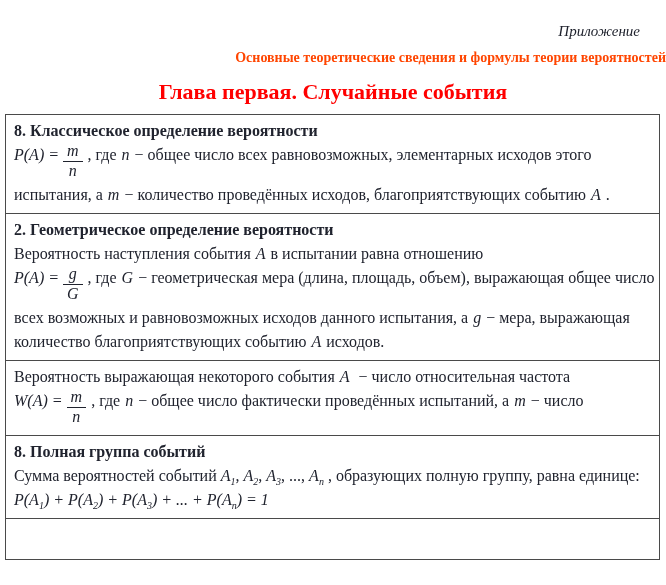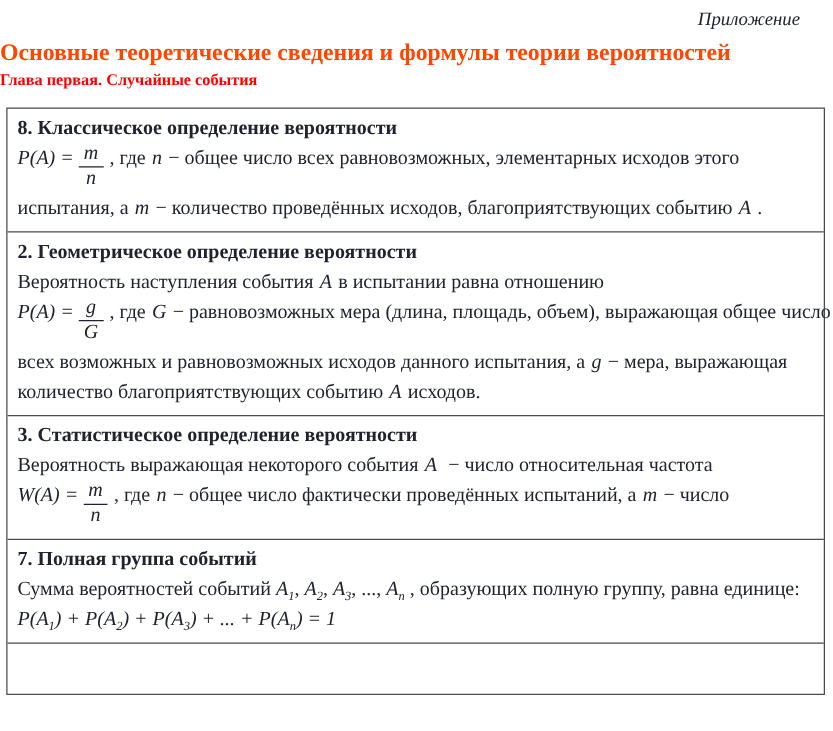--- a/index.html
+++ b/index.html
@@ -14,34 +14,36 @@
     width:666px;height:585px;overflow:hidden;background:var(--bg);
     font-family:"Liberation Serif","DejaVu Serif",serif;
     color:var(--text-color);
   }
   .appendix{
     text-align:right;
     font-style:italic;
     font-size:15px;
     padding:6px 26px 0 0;
     line-height:20px;
+    margin-top:15px;
   }
   .doc-title{
-    text-align:left;
+    text-align:right;
     font-weight:bold;
-    font-size:19px;
+    font-size:14px;
     color:var(--title-color);
     margin-top:7px;
     line-height:20px;
   }
   .doc-subtitle{
+    text-align:center;
     font-weight:bold;
-    font-size:13px;
+    font-size:22px;
     color:var(--subtitle-color);
-    margin-top:1px;
+    margin-top:14px;
     line-height:20px;
   }
   .theory-table{
     margin:12px 6px 0 5px;
     border:1px solid var(--border-color);
   }
   .section{
     padding:4px 8px 6px 8px;
     font-size:16px;
   }
@@ -121,41 +123,40 @@
         <div class="sec-heading">2. Геометрическое определение вероятности</div>
         <div class="line"><span class="txt">Вероятность наступления события</span><span class="math sp">A</span><span class="txt">в испытании равна отношению</span></div>
         <div class="line tall">
           <span class="math">P(A) =</span>
           <span class="frac">
             <span class="num">g</span>
             <span class="den">G</span>
           </span>
           <span class="txt">, где</span>
           <span class="math sp">G</span>
-          <span class="txt">− равновозможных мера (длина, площадь, объем), выражающая общее число</span>
+          <span class="txt">− геометрическая мера (длина, площадь, объем), выражающая общее число</span>
         </div>
         <div class="line"><span class="txt">всех возможных и равновозможных исходов данного испытания, а</span><span class="math sp">g</span><span class="txt">− мера, выражающая</span></div>
         <div class="line"><span class="txt">количество благоприятствующих событию</span><span class="math sp">A</span><span class="txt">исходов.</span></div>
       </div>
       <div class="section">
-        <div class="sec-heading">3. Статистическое определение вероятности</div>
         <div class="line"><span class="txt">Вероятность выражающая некоторого события</span><span class="math sp">A</span><span class="txt"> − число относительная частота</span></div>
         <div class="line tall">
           <span class="math">W(A) =</span>
           <span class="frac">
             <span class="num">m</span>
             <span class="den">n</span>
           </span>
           <span class="txt">, где</span>
           <span class="math sp">n</span>
           <span class="txt">− общее число фактически проведённых испытаний, а</span>
           <span class="math sp">m</span>
           <span class="txt">− число</span>
         </div>
       </div>
       <div class="section">
-        <div class="sec-heading">7. Полная группа событий</div>
+        <div class="sec-heading">8. Полная группа событий</div>
         <div class="line"><span class="txt">Сумма вероятностей событий </span><span class="sub-wrap">A<sub>1</sub></span><span class="txt">, </span><span class="sub-wrap">A<sub>2</sub></span><span class="txt">, </span><span class="sub-wrap">A<sub>3</sub></span><span class="txt">, ..., </span><span class="sub-wrap">A<sub>n</sub></span><span class="txt"> , образующих полную группу, равна единице:</span></div>
         <div class="line"><span class="math">P(</span><span class="sub-wrap">A<sub>1</sub></span><span class="math">) + P(</span><span class="sub-wrap">A<sub>2</sub></span><span class="math">) + P(</span><span class="sub-wrap">A<sub>3</sub></span><span class="math">) + ... + P(</span><span class="sub-wrap">A<sub>n</sub></span><span class="math">) = 1</span></div>
       </div>
       <div class="section empty"></div>
     </div>
 </div>
 
 </body></html>

